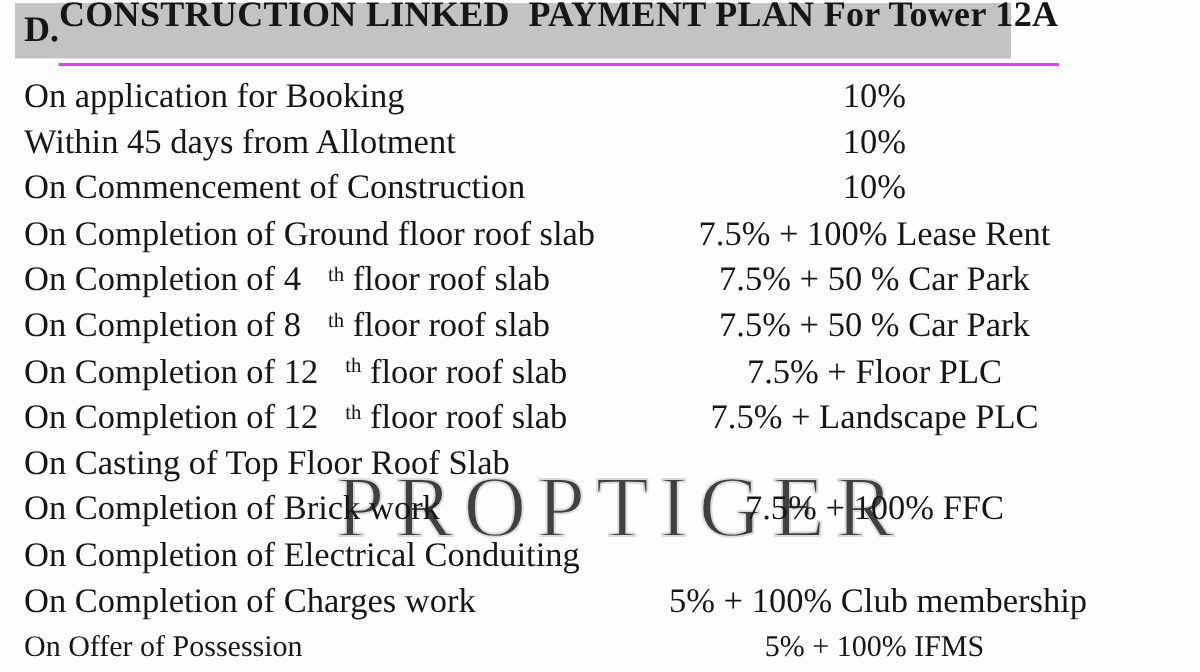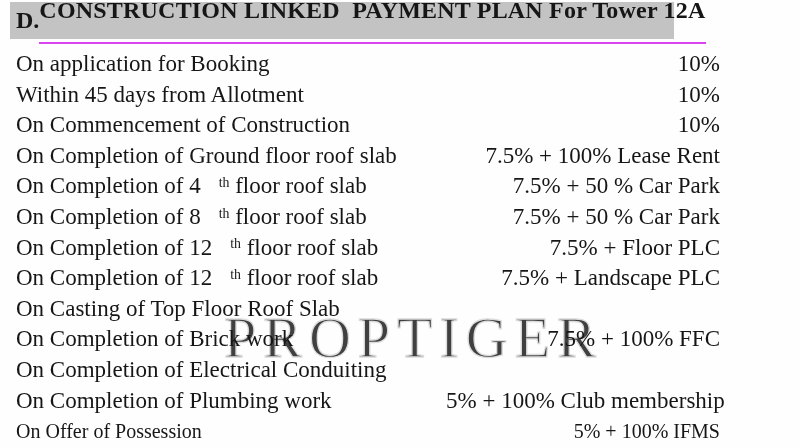--- a/index.html
+++ b/index.html
@@ -77,21 +77,21 @@
     font-size: 20px;
   }
   .milestone sup {
     font-size: 0.6em;
     vertical-align: baseline;
     position: relative;
     top: -0.45em;
     margin-left: 18px;
   }
   .payment {
-    text-align: right;
+    text-align: center;
   }
 </style>
 </head>
 <body>
 
 <div class="page">
 
   <div class="watermark">PROPTIGER</div>
 
   <div class="header-bar">
@@ -147,21 +147,21 @@
     <div class="row">
       <span class="milestone"><span class="pre">On Completion of Brick work</span><sup class="sup"></sup><span class="post"></span></span>
       <span class="payment">7.5% + 100% FFC</span>
     </div>
 
     <div class="row">
       <span class="milestone"><span class="pre">On Completion of Electrical Conduiting</span><sup class="sup"></sup><span class="post"></span></span>
     </div>
 
     <div class="row">
-      <span class="milestone"><span class="pre">On Completion of Plumbing work</span><sup class="sup"></sup><span class="post"></span></span>
+      <span class="milestone"><span class="pre">On Completion of Charges work</span><sup class="sup"></sup><span class="post"></span></span>
       <span class="payment">5% + 100% Club membership</span>
     </div>
 
     <div class="row small">
       <span class="milestone"><span class="pre">On Offer of Possession</span><sup class="sup"></sup><span class="post"></span></span>
       <span class="payment">5% + 100% IFMS</span>
     </div>
   </div>
 
 </div>

